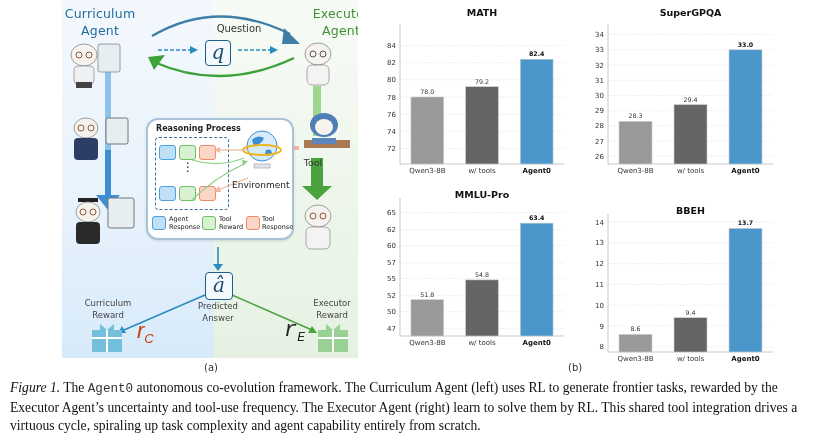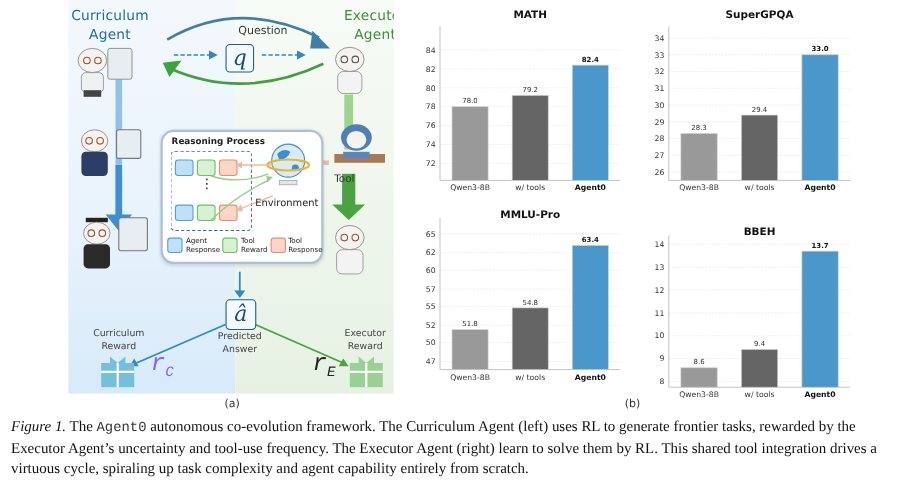--- a/index.html
+++ b/index.html
@@ -210,21 +210,21 @@
   </div>
 
   <div class="small-lbl" style="left:16px;top:297px;width:60px;font-size:8.5px;">
     <div>Curriculum</div>
       <div>Reward</div>
   </div>
   <div class="small-lbl" style="left:240px;top:297px;width:60px;font-size:8.5px;">
     <div>Executor</div>
       <div>Reward</div>
   </div>
-  <div class="abs" style="left:75px;top:318px;font-family:Liberation Mono, monospace;font-style:italic;font-size:22px;color:#8b5cf6;">
+  <div class="abs" style="left:75px;top:318px;font-family:Liberation Sans, sans-serif;font-style:italic;font-size:22px;color:#c2410c;">
     <span>r</span><sub style="font-size:13px;">C</sub>
   </div>
   <div class="abs" style="left:222px;top:318px;font-family:Liberation Mono, monospace;font-style:italic;font-size:22px;color:#222;">
     <span>r</span><sub style="font-size:13px;">E</sub>
   </div>
 </div>
 <div class="sub-lbl" style="left:204px;top:362px;">(a)</div>
 
 <div class="chart" id="chart-0" style="left:372px;top:4px;width:205px;height:178px;text-decoration:underline;">
     <svg width="205" height="178">

